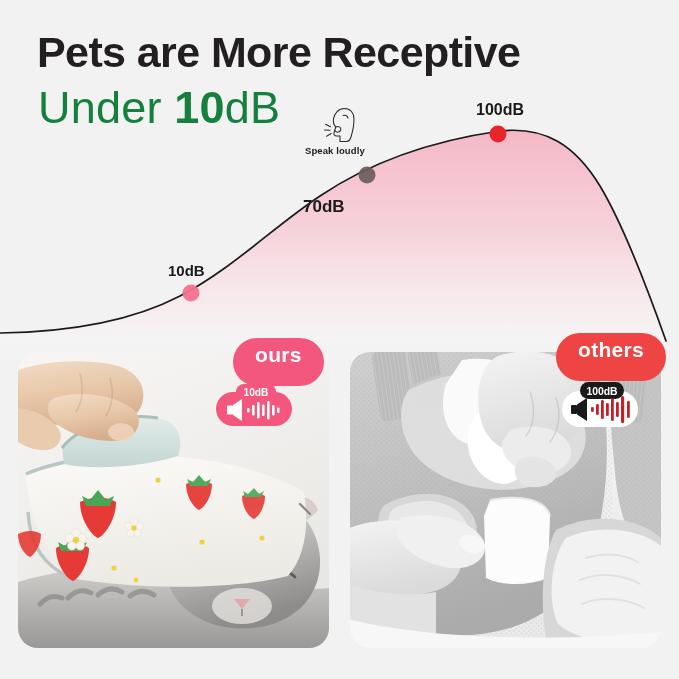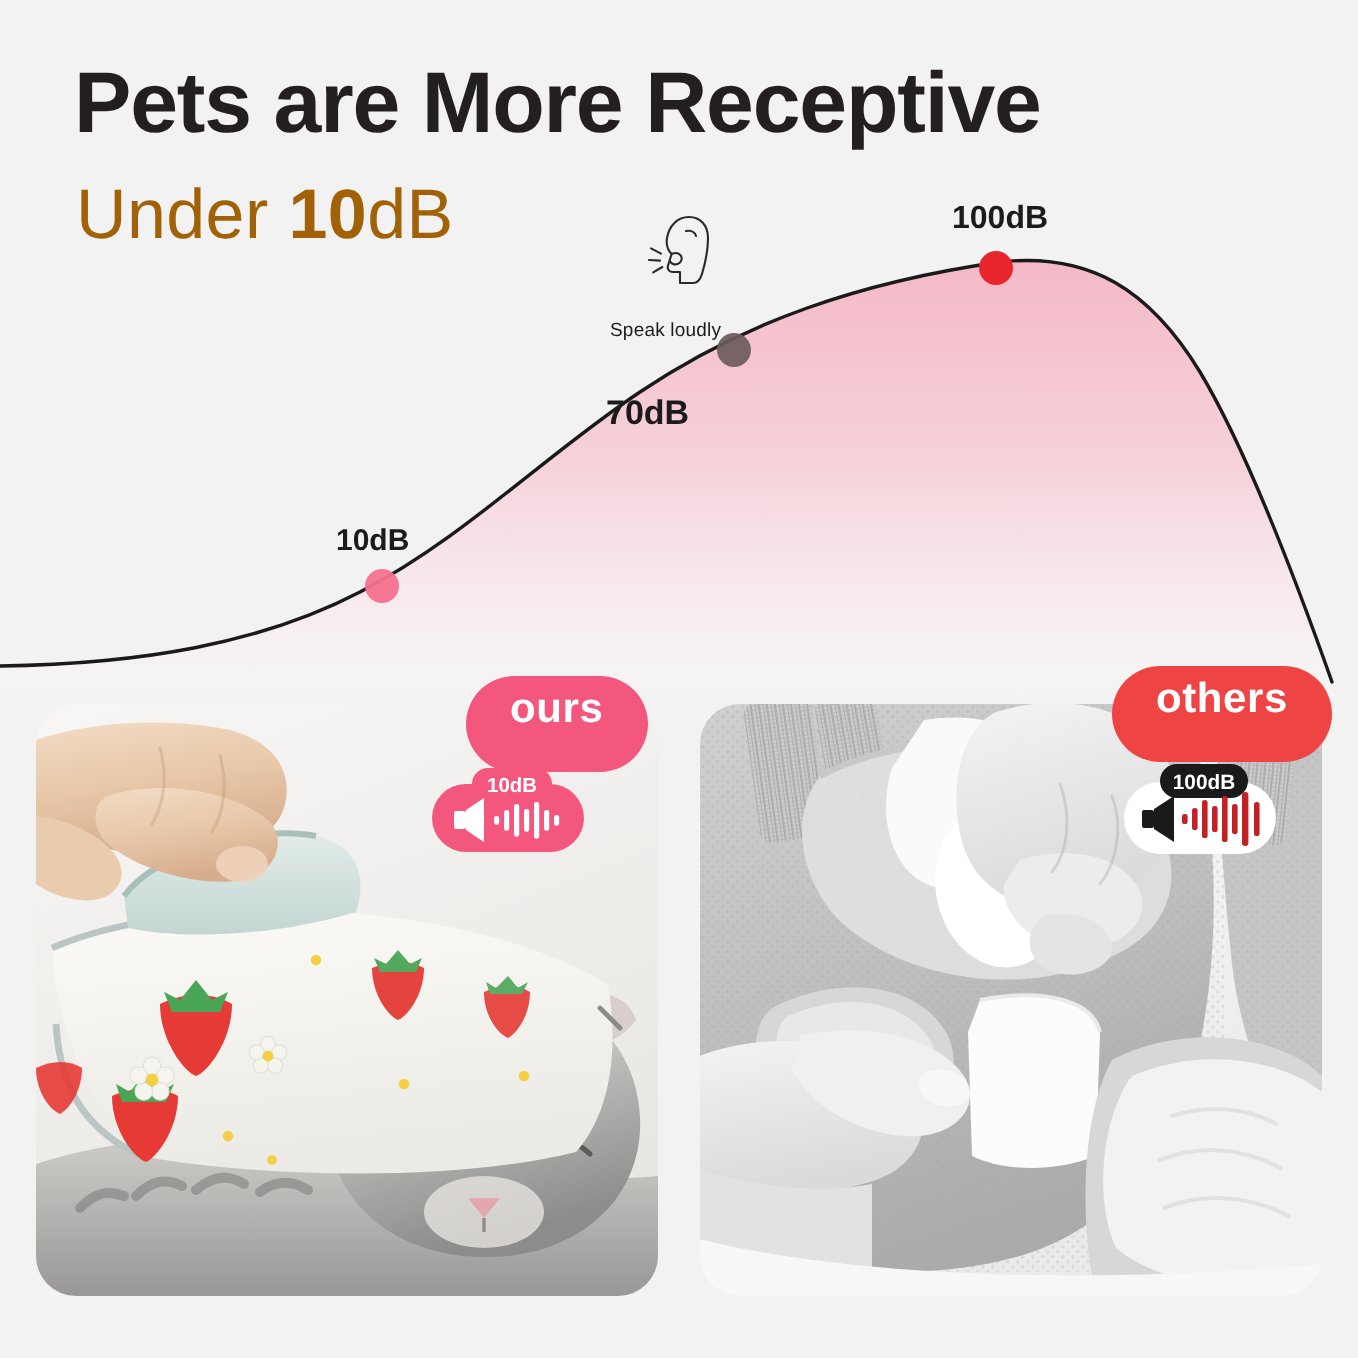--- a/index.html
+++ b/index.html
@@ -14,40 +14,39 @@
 
   
   .title{
     position:absolute;left:37px;top:26px;
     font-size:43px;line-height:52px;
     font-weight:800;letter-spacing:-0.6px;
     color:#231f20;white-space:nowrap;
   }
   .subtitle{
     position:absolute;left:38px;top:86px;
-    font-size:35px;line-height:44px;color:#a16207;
+    font-size:45px;line-height:44px;color:#15803d;
     font-weight:300;white-space:nowrap;letter-spacing:0.2px;
   }
   .subtitle .num{font-weight:800;}
 
   
   #chart{position:absolute;left:0;top:0;width:679px;height:360px;}
 
   .pt-label{
     position:absolute;font-weight:800;color:#1b1b1b;white-space:nowrap;
   }
   .lbl-10  {left:168px;top:262px;font-size:15px;}
   .lbl-70  {left:303px;top:160px;font-size:17px;margin-top:37px;}
   .lbl-100 {left:476px;top:101px;font-size:16px;}
 
   .speak-cap{
     position:absolute;left:305px;top:145px;
-    font-size:9.5px;font-weight:400;color:#1b1b1b;white-space:nowrap;
+    font-size:9.5px;font-weight:700;color:#1b1b1b;white-space:nowrap;
     letter-spacing:0.1px;
-    margin-top:15px;
   }
   #speak-head{position:absolute;left:319px;top:106px;width:42px;height:40px;}
 
   
   .panel{
     position:absolute;top:352px;width:311px;height:296px;
     border-radius:20px;overflow:hidden;
     background:#efefef;
   }
   .panel.left{left:18px;}

